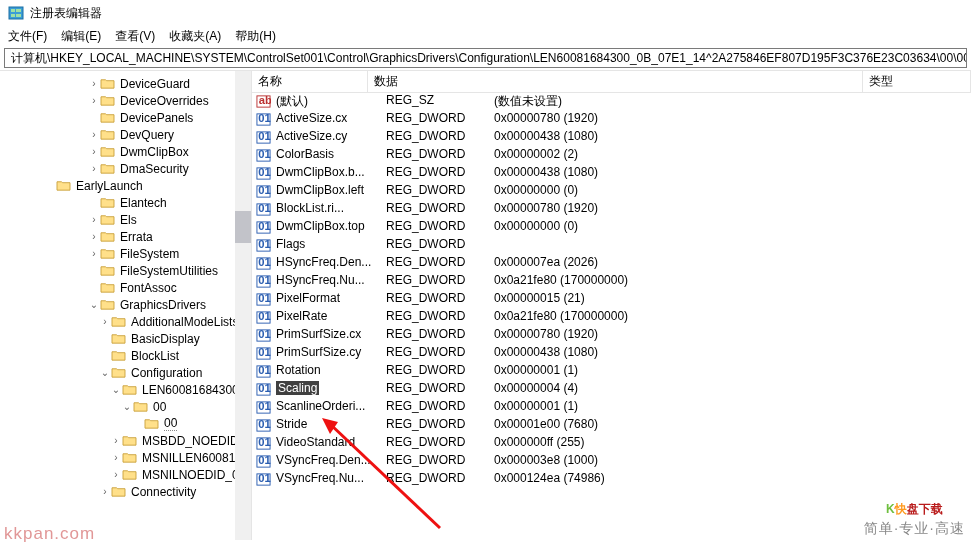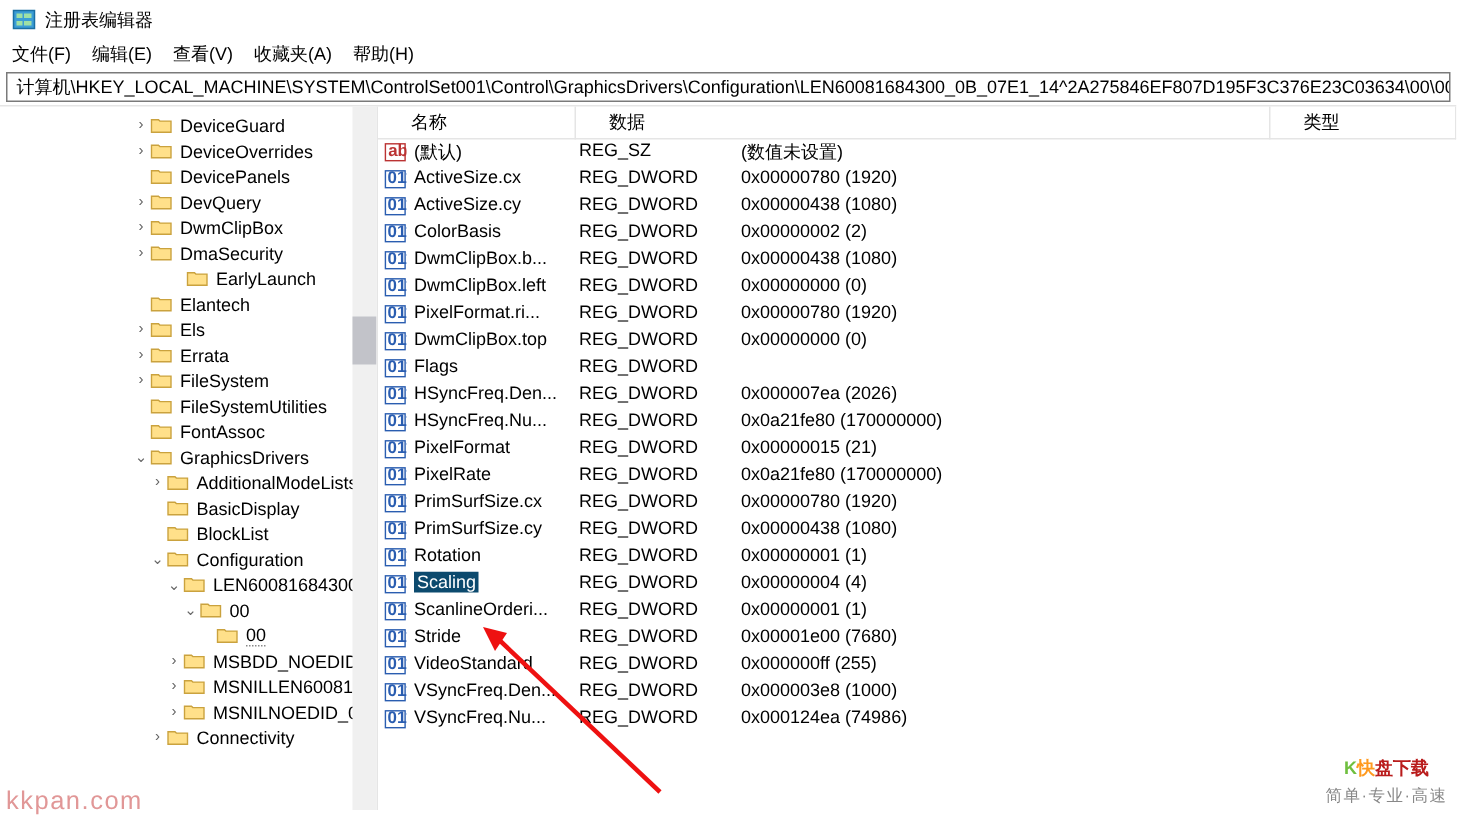--- a/index.html
+++ b/index.html
@@ -14,39 +14,39 @@
 .tree { width: 252px; border-right: 1px solid #e5e5e5; overflow: hidden; padding-top: 4px; position: relative; }
 .tree-scrollbar { position: absolute; right: 0; top: 0; width: 16px; background: #f0f0f0; height: 100%; }
 .tree-thumb { position: absolute; right: 0; width: 16px; background: #c2c3c9; top: 140px; height: 32px; }
 .tree-row { display: flex; align-items: center; height: 17px; white-space: nowrap; cursor: default; }
 .exp { width: 12px; text-align: center; color: #666; font-size: 10px; cursor: pointer; }
 .exp.blank { color: transparent; }
 .folder-icon { width: 16px; height: 14px; margin-right: 4px; display: inline-flex; }
 .folder-icon svg { width: 15px; height: 13px; }
 .list { flex: 1; overflow: hidden; }
 .list-header { display: flex; border-bottom: 1px solid #e5e5e5; height: 22px; align-items: center; }
-.list-header .col { padding: 3px 6px; border-right: 1px solid #e5e5e5; margin-left: 16px; }
+.list-header .col { padding: 3px 6px; border-right: 1px solid #e5e5e5; }
 .col-name { width: 116px; }
 .col-type { width: 108px; }
 .col-data { flex: 1; }
 .list-body { }
 .list-row { display: flex; height: 18px; padding-left: 4px; cursor: default; }
 .val-icon { width: 16px; height: 16px; margin-right: 4px; display: inline-flex; align-items: center; }
 .val-icon svg { width: 15px; height: 15px; }
 .cell-name { width: 110px; overflow: hidden; text-overflow: ellipsis; white-space: nowrap; }
-.cell-name.sel .nametext { background: #0c4a6e; color: #fff; padding: 0 2px; }
+.cell-name.sel .nametext { background: #404040; color: #fff; padding: 0 2px; }
 .cell-type { width: 108px; }
 .cell-data { flex: 1; }
 .arrow { position: absolute; pointer-events: none; }
 .watermark { position: absolute; left: 4px; bottom: 4px; color: #e19797; font-size: 17px; letter-spacing: 1px; }
 .logo-right { position: absolute; right: 6px; bottom: 10px; text-align: center; }
 .logo-right .k { font-size: 28px; font-weight: bold; }
 .logo-right .k1 { color: #6fbf3f; }
 .logo-right .k2 { color: #ff9a1f; }
-.logo-right .sub { font-size: 11px; color: #888; letter-spacing: 1px; }
+.logo-right .sub { font-size: 14px; color: #888; letter-spacing: 1px; }
 </style>
 </head>
 <body>
 
 <div class="titlebar">
   <span class="app-icon">
     <svg viewBox="0 0 16 16">
         <rect x="1" y="2" width="14" height="12" fill="#3b9dd6" stroke="#1a6fa3"></rect>
         <rect x="3" y="4" width="4" height="3" fill="#9fe0a5"></rect>
         <rect x="8" y="4" width="5" height="3" fill="#9fe0a5"></rect>
@@ -118,21 +118,21 @@
       </div>
       <div class="tree-row" style="padding-left: 88px;">
         <span class="exp">›</span>
         <span class="folder-icon">
           <svg viewBox="0 0 16 14">
             <path d="M1 3 L1 12 L15 12 L15 4 L7 4 L6 3 Z" fill="#ffe08a" stroke="#caa23e"></path>
           </svg>
         </span>
         <span>DmaSecurity</span>
       </div>
-      <div class="tree-row" style="padding-left: 112px;">
+      <div class="tree-row" style="padding-left: 44px;">
         <span class="exp blank">·</span>
         <span class="folder-icon">
           <svg viewBox="0 0 16 14">
             <path d="M1 3 L1 12 L15 12 L15 4 L7 4 L6 3 Z" fill="#ffe08a" stroke="#caa23e"></path>
           </svg>
         </span>
         <span>EarlyLaunch</span>
       </div>
       <div class="tree-row" style="padding-left: 88px;">
         <span class="exp blank">·</span>
@@ -373,21 +373,21 @@
           <span class="cell-type">REG_DWORD</span>
           <span class="cell-data">0x00000000 (0)</span>
         </div>
         <div class="list-row">
           <span class="val-icon">
             <svg viewBox="0 0 16 16">
               <rect x="1" y="2" width="14" height="12" fill="#fff" stroke="#2a5db0"></rect>
               <text x="2.5" y="11" font-size="7" fill="#2a5db0" font-weight="bold">011</text>
             </svg>
           </span>
-          <span class="cell-name"><span class="nametext">PixelFormat.ri...</span></span>
+          <span class="cell-name"><span class="nametext">BlockList.ri...</span></span>
           <span class="cell-type">REG_DWORD</span>
           <span class="cell-data">0x00000780 (1920)</span>
         </div>
         <div class="list-row">
           <span class="val-icon">
             <svg viewBox="0 0 16 16">
               <rect x="1" y="2" width="14" height="12" fill="#fff" stroke="#2a5db0"></rect>
               <text x="2.5" y="11" font-size="7" fill="#2a5db0" font-weight="bold">011</text>
             </svg>
           </span>

